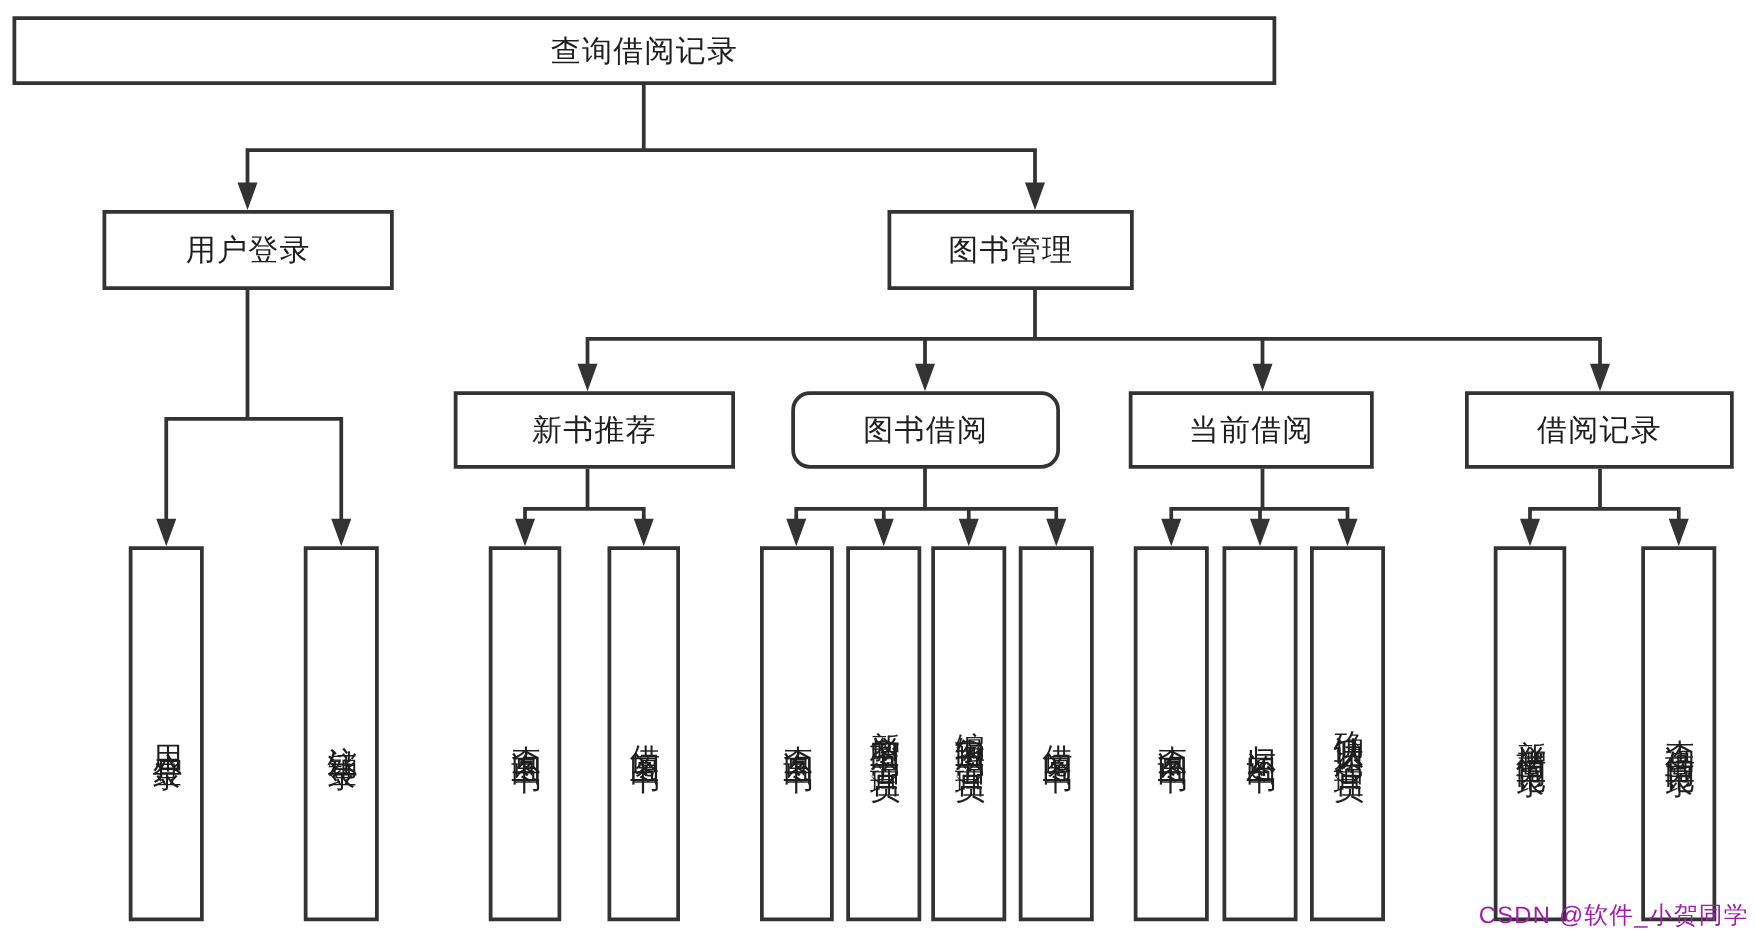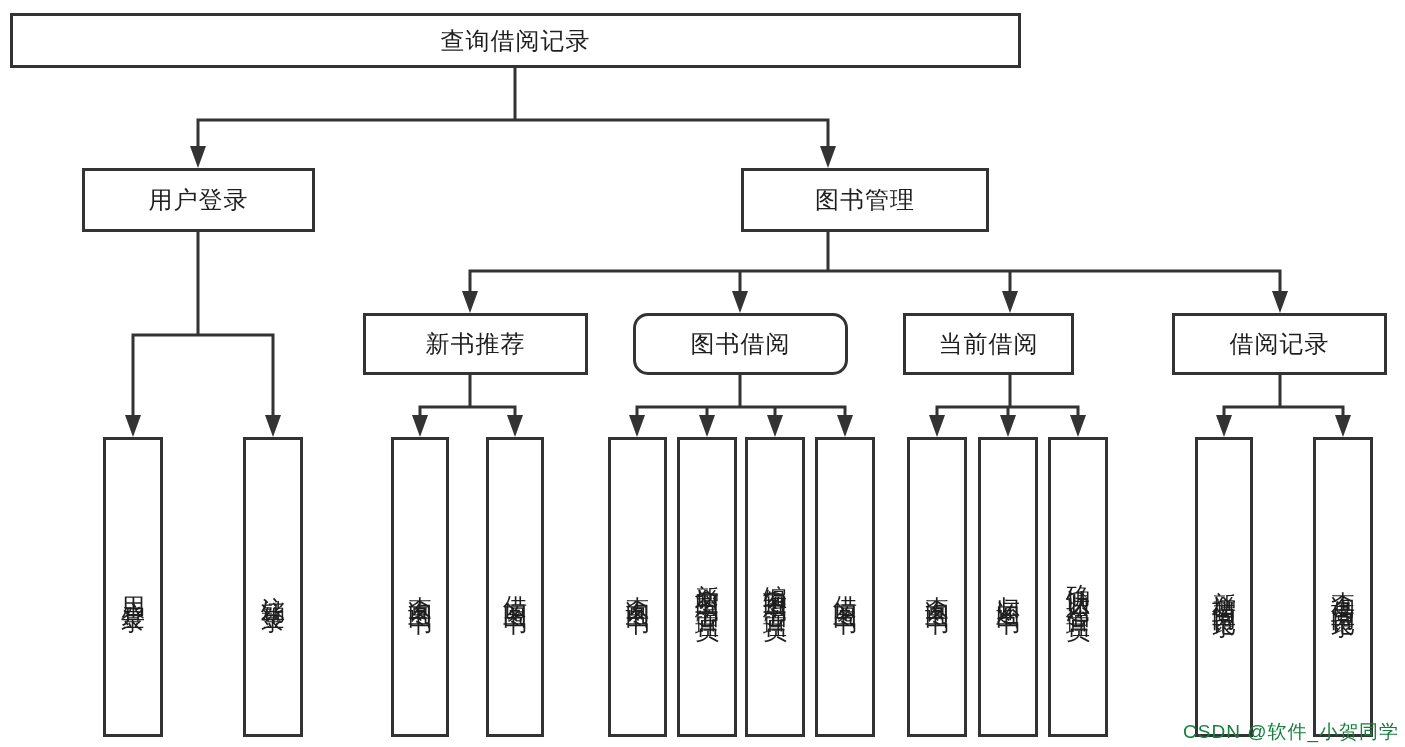--- a/index.html
+++ b/index.html
@@ -33,21 +33,21 @@
     font-size: 24px;
     line-height: 1;
     letter-spacing: 5px;
     white-space: nowrap;
   }
   .watermark {
     position: absolute;
     right: 6px;
     bottom: 2px;
     font-size: 19px;
-    color: #15803d;
+    color: #a21caf;
     letter-spacing: 1px;
     white-space: nowrap;
   }
 </style>
 </head>
 <body>
 
 <div class="canvas">
 
   <svg class="connectors" viewBox="0 0 1405 747" aria-hidden="true">
@@ -70,25 +70,25 @@
     <path d="M1010 375 V407 M937 407 H1078 M937 407 V421 M1008 407 V421 M1078 407 V421" stroke="#333333" stroke-width="3" fill="none" stroke-linecap="square"></path>
     <path d="M929 415 H945 L937 437 Z M1000 415 H1016 L1008 437 Z M1070 415 H1086 L1078 437 Z" fill="#333333"></path>
 
     <path d="M1280 375 V407 M1224 407 H1343 M1224 407 V421 M1343 407 V421" stroke="#333333" stroke-width="3" fill="none" stroke-linecap="square"></path>
     <path d="M1216 415 H1232 L1224 437 Z M1335 415 H1351 L1343 437 Z" fill="#333333"></path>
   </svg>
 
   <div class="node hnode" style="left:10px; top:13px; width:1011px; height:55px;">查询借阅记录</div>
 
   <div class="node hnode" style="left:82px; top:168px; width:233px; height:64px;">用户登录</div>
-  <div class="node hnode" style="left:741px; top:168px; width:248px; height:64px;text-align:right;">图书管理</div>
+  <div class="node hnode" style="left:710px; top:168px; width:197px; height:64px;text-align:right;">图书管理</div>
 
   <div class="node hnode" style="left:363px; top:313px; width:225px; height:62px;">新书推荐</div>
   <div class="node hnode" style="left:633px; top:313px; width:215px; height:62px;border-radius:15px;">图书借阅</div>
-  <div class="node hnode" style="left:903px; top:313px; width:171px; height:62px;">当前借阅</div>
+  <div class="node hnode" style="left:903px; top:313px; width:196px; height:62px;">当前借阅</div>
   <div class="node hnode" style="left:1172px; top:313px; width:215px; height:62px;">借阅记录</div>
 
   <div class="node vnode" style="left:103px; top:437px; width:60px; height:300px;">
     <span class="vtext">用户登录</span>
   </div>
   <div class="node vnode" style="left:243px; top:437px; width:60px; height:300px;">
     <span class="vtext">注销登录</span>
   </div>
 
   <div class="node vnode" style="left:391px; top:437px; width:58px; height:300px;">

